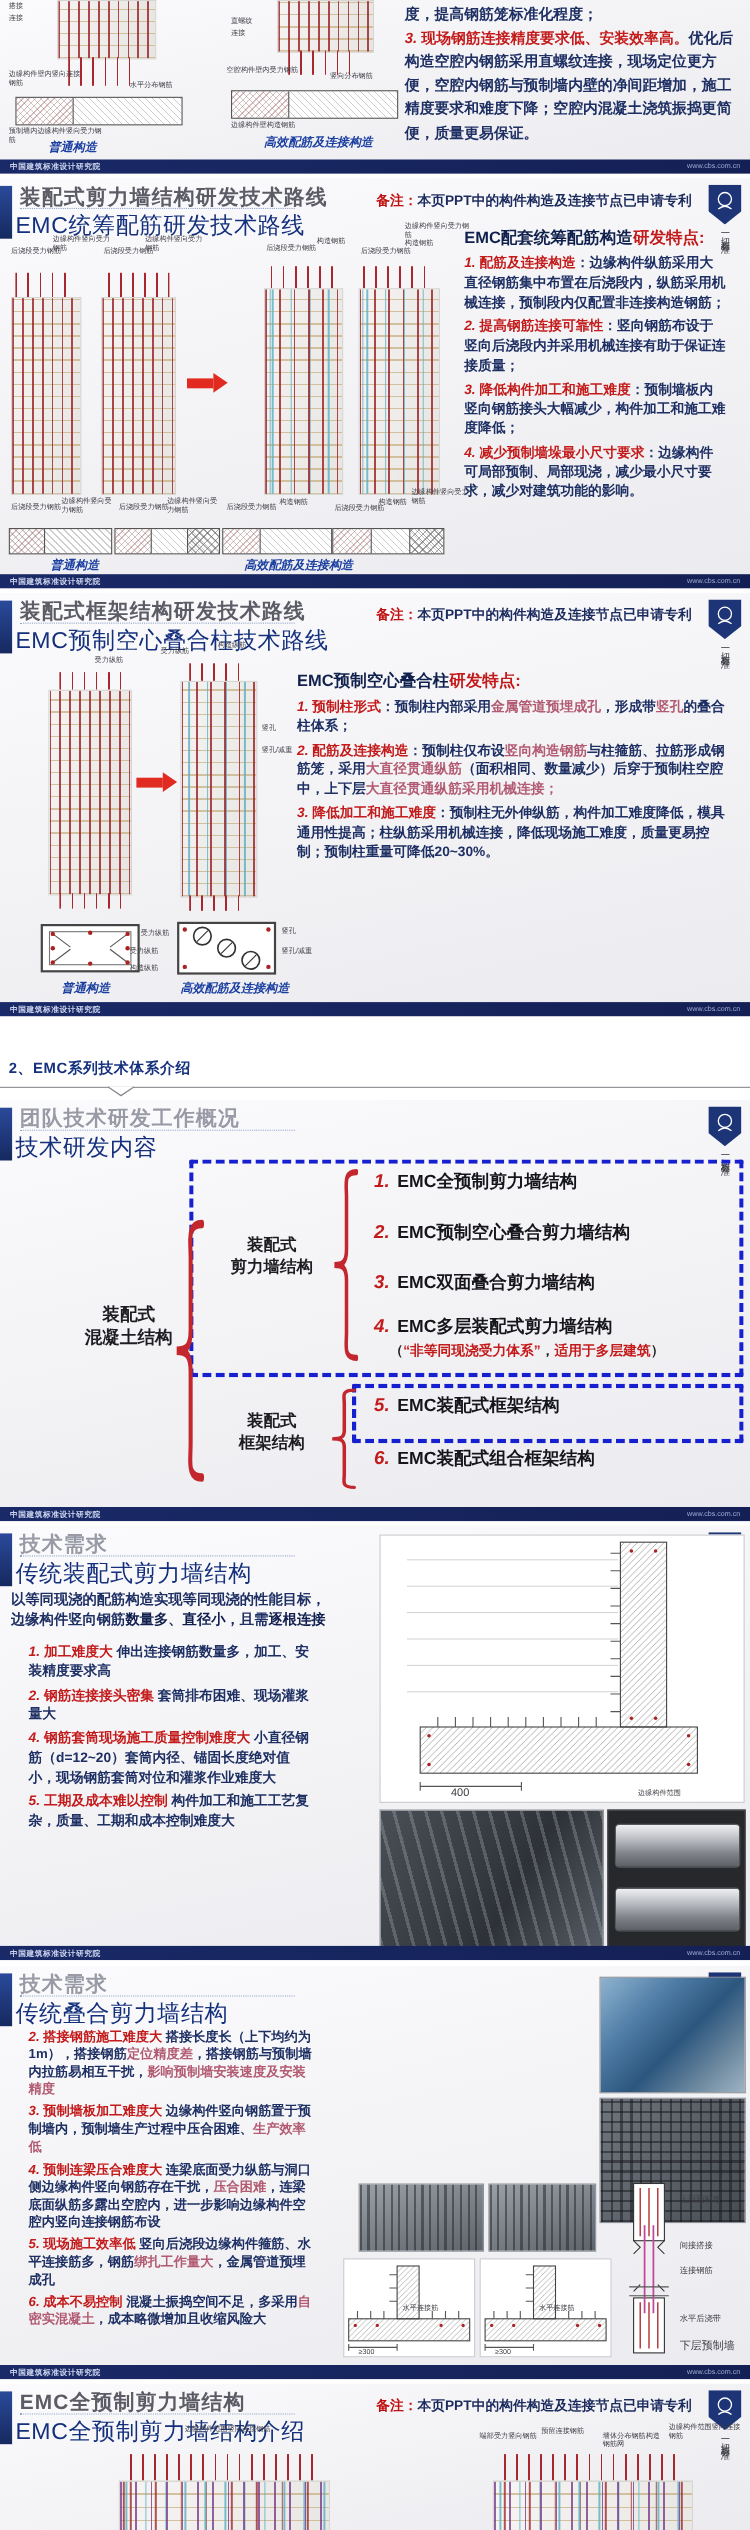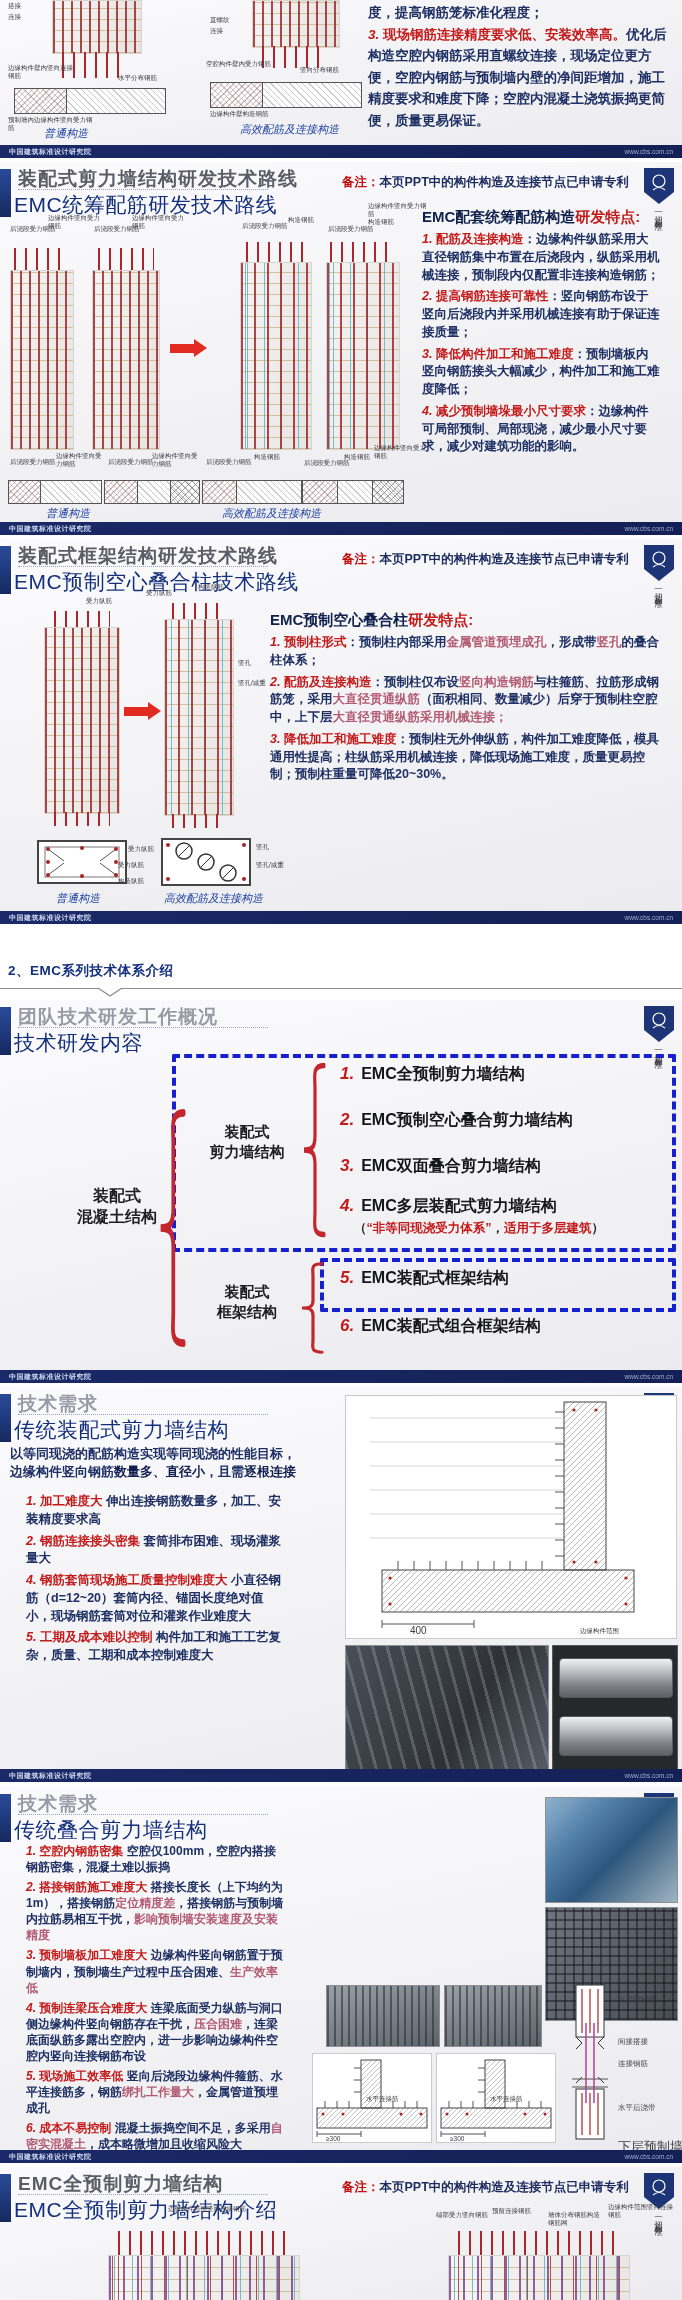--- a/index.html
+++ b/index.html
@@ -13,21 +13,21 @@
 .t1.lt{color:#989aa6;text-shadow:0 1px 0 #fff}
 .dot{position:absolute;left:18px;top:27px;width:250px;border-top:1.5px dotted #93a5c9}
 .t2{position:absolute;left:14px;top:29px;font-size:21px;font-weight:normal;color:#14307c;letter-spacing:.5px;white-space:nowrap}
 .note{position:absolute;font-size:12.5px;font-weight:bold;white-space:nowrap}
 .nlbl{color:#c00f0f}
 .ntxt{color:#1c2b5e}
 .logo{position:absolute;right:6px;top:6px;width:34px;text-align:center}
 .motto{writing-mode:vertical-rl;font-size:8.5px;color:#33343c;margin:3px auto 0;font-family:"DejaVu Serif",serif;letter-spacing:2px}
 .tl{position:absolute;font-size:6.5px;color:#3c3c44;line-height:1.2;white-space:nowrap}
 .tl.wrap{white-space:normal}
-.cap{position:absolute;font-size:11px;font-weight:normal;font-style:italic;color:#1b3fa0;font-family:"DejaVu Serif",serif;white-space:nowrap}
+.cap{position:absolute;font-size:11px;font-weight:bold;font-style:italic;color:#1b3fa0;font-family:"DejaVu Serif",serif;white-space:nowrap}
 .panel{position:absolute;border:1px solid #d6d5d2;background:
  repeating-linear-gradient(90deg,rgba(158,40,46,.85) 0 1.6px,transparent 1.6px 9px),
  repeating-linear-gradient(0deg,rgba(199,172,126,.7) 0 1.2px,transparent 1.2px 11px),
  linear-gradient(100deg,#f5f4f2,#e6e5e2)}
 .panel.cy{background:
  repeating-linear-gradient(90deg,rgba(158,40,46,.85) 0 1.6px,transparent 1.6px 13px),
  repeating-linear-gradient(90deg,rgba(90,175,195,.8) 0 1.4px,transparent 1.4px 17px),
  repeating-linear-gradient(0deg,rgba(199,172,126,.7) 0 1.2px,transparent 1.2px 11px),
  linear-gradient(100deg,#f5f4f2,#e6e5e2);background-position:0 0,6px 0,0 0,0 0}
 .panel.pu{background:
@@ -438,21 +438,20 @@
             <g stroke="#fff" fill="none" stroke-width="1.2">
               <circle cx="15" cy="13" r="6"></circle>
               <path d="M9,22 Q15,17 21,22"></path>
             </g>
           </svg>
       </div>
       <div class="motto">一切高标准</div>
     </div>
 
     <div class="txt" style="left:10px;top:56px;width:292px;font-size:12px;line-height:1.34">
-      <p><span class="ri">1. </span><span class="rb">空腔内钢筋密集 </span><span class="d">空腔仅100mm，空腔内搭接钢筋密集，混凝土难以振捣</span></p>
       <p><span class="ri">2. </span><span class="rb">搭接钢筋施工难度大 </span><span class="d">搭接长度长（上下均约为1m），搭接钢筋</span><span class="m">定位精度差</span><span class="d">，搭接钢筋与预制墙内拉筋易相互干扰，</span><span class="m">影响预制墙安装速度及安装精度</span></p>
       <p><span class="ri">3. </span><span class="rb">预制墙板加工难度大 </span><span class="d">边缘构件竖向钢筋置于预制墙内，预制墙生产过程中压合困难、</span><span class="m">生产效率低</span></p>
       <p><span class="ri">4. </span><span class="rb">预制连梁压合难度大 </span><span class="d">连梁底面受力纵筋与洞口侧边缘构件竖向钢筋存在干扰，</span><span class="m">压合困难</span><span class="d">，连梁底面纵筋多露出空腔内，进一步影响边缘构件空腔内竖向连接钢筋布设</span></p>
       <p><span class="ri">5. </span><span class="rb">现场施工效率低 </span><span class="d">竖向后浇段边缘构件箍筋、水平连接筋多，钢筋</span><span class="m">绑扎工作量大</span><span class="d">，金属管道预埋成孔</span></p>
       <p><span class="ri">6. </span><span class="rb">成本不易控制 </span><span class="d">混凝土振捣空间不足，多采用</span><span class="m">自密实混凝土</span><span class="d">，成本略微增加且收缩风险大</span></p>
     </div>
 
     <div class="photo ph-blue" style="left:545px;top:10px;width:131px;height:104px"></div>
     <div class="photo ph-grid" style="left:545px;top:120px;width:131px;height:112px"></div>
     <div class="photo ph-cage" style="left:326px;top:198px;width:112px;height:60px"></div>
@@ -512,21 +511,21 @@
         <path d="M6,96 H42 M6,104 H42" stroke="#555" stroke-width="1"></path>
         <g stroke="#a22" stroke-width="1.2">
             <path d="M16,6 V50 M24,6 V50 M32,6 V50 M16,110 V152 M24,110 V152 M32,110 V152"></path>
           </g>
       </svg>
     </div>
     <span class="tl" style="left:618px;top:208px;font-size:7.5px">上层预制墙</span>
     <span class="tl" style="left:618px;top:250px;font-size:7.5px">间接搭接</span>
     <span class="tl" style="left:618px;top:272px;font-size:7.5px">连接钢筋</span>
     <span class="tl" style="left:618px;top:316px;font-size:7.5px">水平后浇带</span>
-    <span class="tl" style="left:618px;top:352px;font-size:13px">下层预制墙</span>
+    <span class="tl" style="left:618px;top:340px;font-size:10px">下层预制墙</span>
 
     <div class="fbar">
       <span class="forg">中国建筑标准设计研究院</span>
       <span class="furl">www.cbs.com.cn</span>
     </div>
   </section>
 
   <section class="slide" style="top:2167px;height:133px">
     <i class="accent"></i>
     <div class="t1">EMC全预制剪力墙结构</div>

